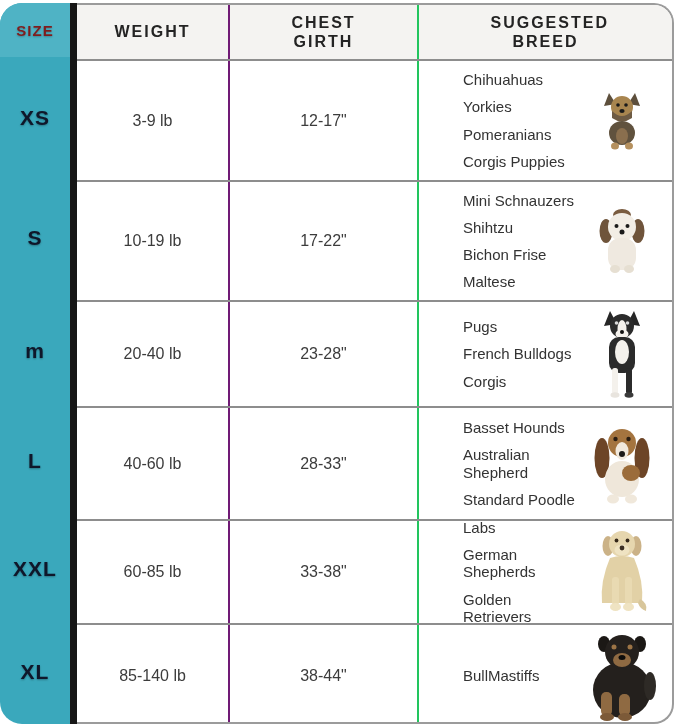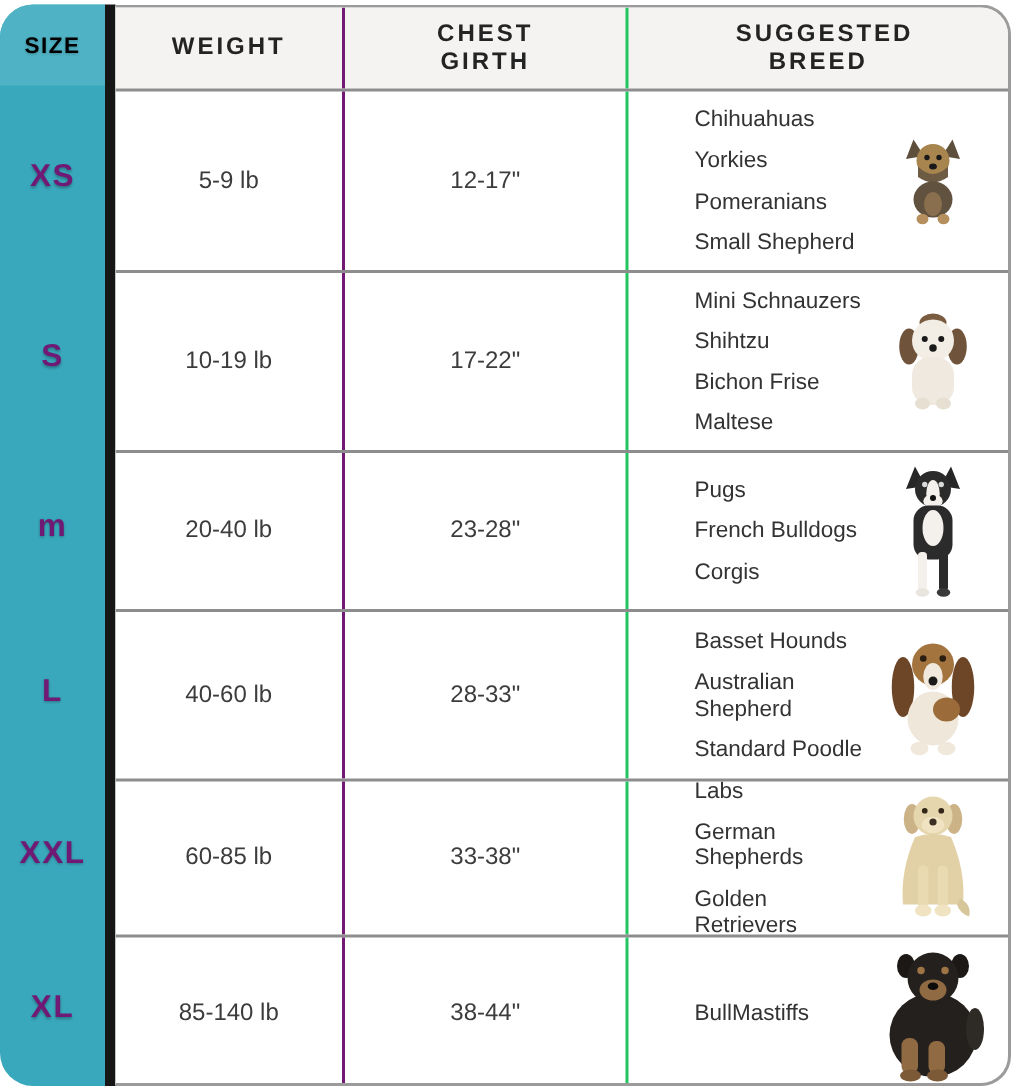--- a/index.html
+++ b/index.html
@@ -3,23 +3,23 @@
 <meta charset="utf-8">
 <style>
   html,body{margin:0;padding:0;background:#ffffff;}
   body{width:679px;height:728px;font-family:"Liberation Sans",sans-serif;}
   .wrap{position:relative;width:679px;height:728px;background:#fff;overflow:hidden;}
 
   
   .size-col{position:absolute;left:0;top:3px;width:70px;height:721px;background:#3AA8BC;
             border-radius:22px 0 0 22px;display:flex;flex-direction:column;overflow:hidden;}
   .size-head{height:54px;background:#4FB3C5;display:flex;align-items:center;justify-content:center;
-             color:#000000;font-weight:bold;font-size:15px;letter-spacing:1px;
+             color:#7f1d1d;font-weight:bold;font-size:15px;letter-spacing:1px;
              text-shadow:0 1px 2px rgba(0,0,0,.25);}
-  .size-cell{display:flex;align-items:center;justify-content:center;color:#701a75;font-weight:bold;
+  .size-cell{display:flex;align-items:center;justify-content:center;color:#0f172a;font-weight:bold;
              font-size:21px;letter-spacing:1px;text-shadow:0 1px 2px rgba(0,0,0,.3);}
 
   
   .black-bar{position:absolute;left:70px;top:3px;width:7px;height:721px;background:#161616;}
 
   
   .table{position:absolute;left:77px;top:3px;width:597px;height:721px;background:#fff;
          border:2px solid #9B9B9B;border-left:none;border-radius:0 20px 20px 0;
          box-sizing:border-box;display:flex;flex-direction:column;overflow:hidden;}
   .thead{height:54px;flex-shrink:0;background:#F4F3F1;display:flex;}
@@ -61,28 +61,28 @@
       <div class="th col-weight">WEIGHT</div>
       <div class="th col-chest">
         <span>CHEST GIRTH</span>
       </div>
       <div class="th col-breed">
         <span>SUGGESTED BREED</span>
       </div>
     </div>
 
     <div class="row r0">
-      <div class="cell col-weight">5-9 lb</div>
+      <div class="cell col-weight">3-9 lb</div>
       <div class="cell col-chest">12-17"</div>
       <div class="cell col-breed">
         <div class="breeds">
           <div class="breed-item">Chihuahuas</div>
           <div class="breed-item">Yorkies</div>
           <div class="breed-item">Pomeranians</div>
-          <div class="breed-item">Small Shepherd</div>
+          <div class="breed-item">Corgis Puppies</div>
         </div>
         <div class="dogbox">
           <svg width="40" height="60" viewBox="0 0 40 60">
             <polygon points="7,2 14,13 2,15" fill="#5d4f3c"></polygon>
             <polygon points="33,2 26,13 38,15" fill="#5d4f3c"></polygon>
             <circle cx="20" cy="16" r="11" fill="#a8854f"></circle>
             <path d="M10 20 Q20 30 30 20 L30 27 Q20 34 10 27 Z" fill="#6e5b44"></path>
             <circle cx="16" cy="14" r="1.8" fill="#191919"></circle>
             <circle cx="24" cy="14" r="1.8" fill="#191919"></circle>
             <ellipse cx="20" cy="20" rx="2.6" ry="2" fill="#191919"></ellipse>

